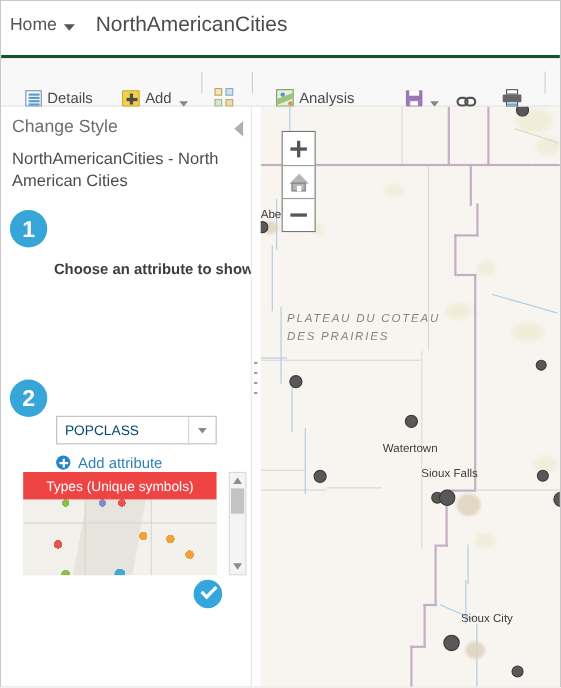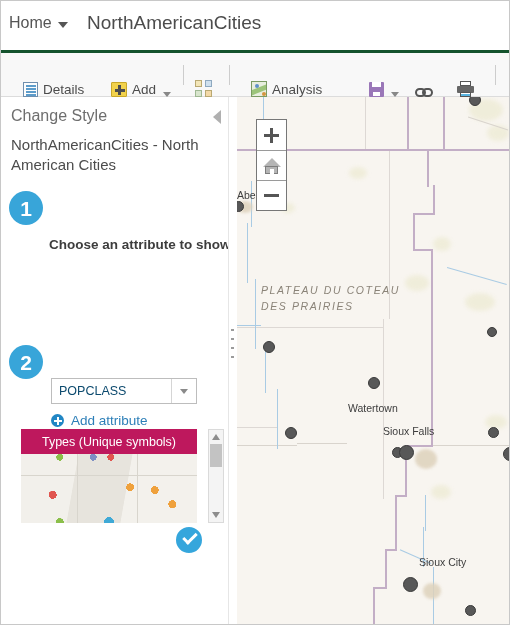--- a/index.html
+++ b/index.html
@@ -407,21 +407,21 @@
   }
   #style-thumb .road {
     position: absolute;
     background: #d8d5cd;
   }
   #style-label {
     position: absolute;
     left: 0; top: 0;
     width: 100%;
     height: 25px;
-    background: #be185d;
+    background: #ef4444;
     color: #ffffff;
     font-size: 12.5px;
     display: flex;
     align-items: center;
     justify-content: center;
     text-align: center;
   }
   #style-check {
     position: absolute;
     left: 172px; top: 427px;

